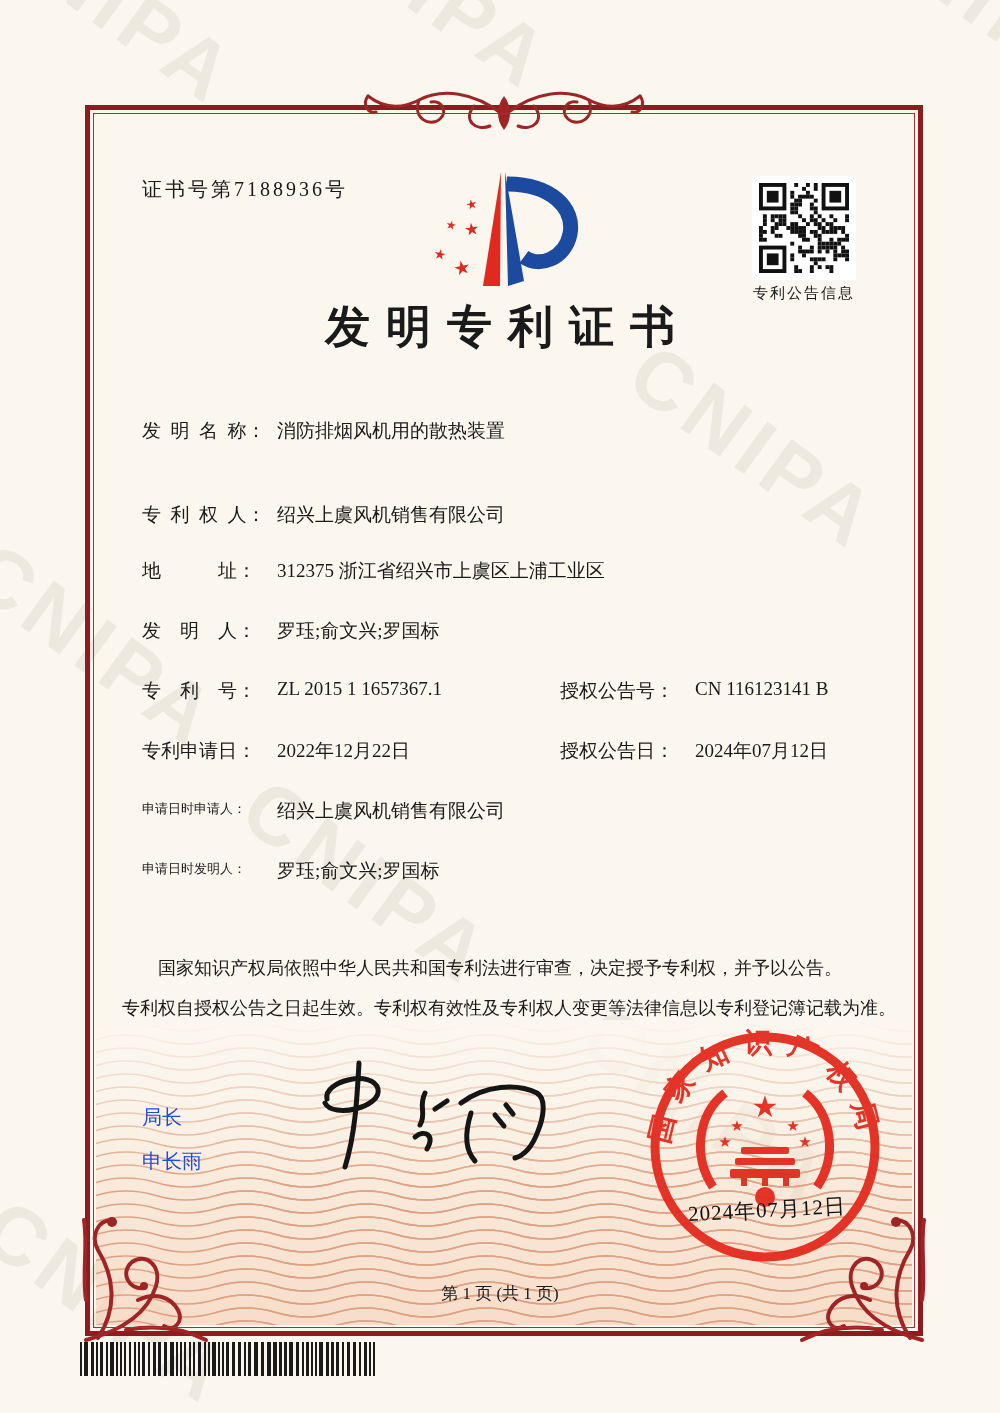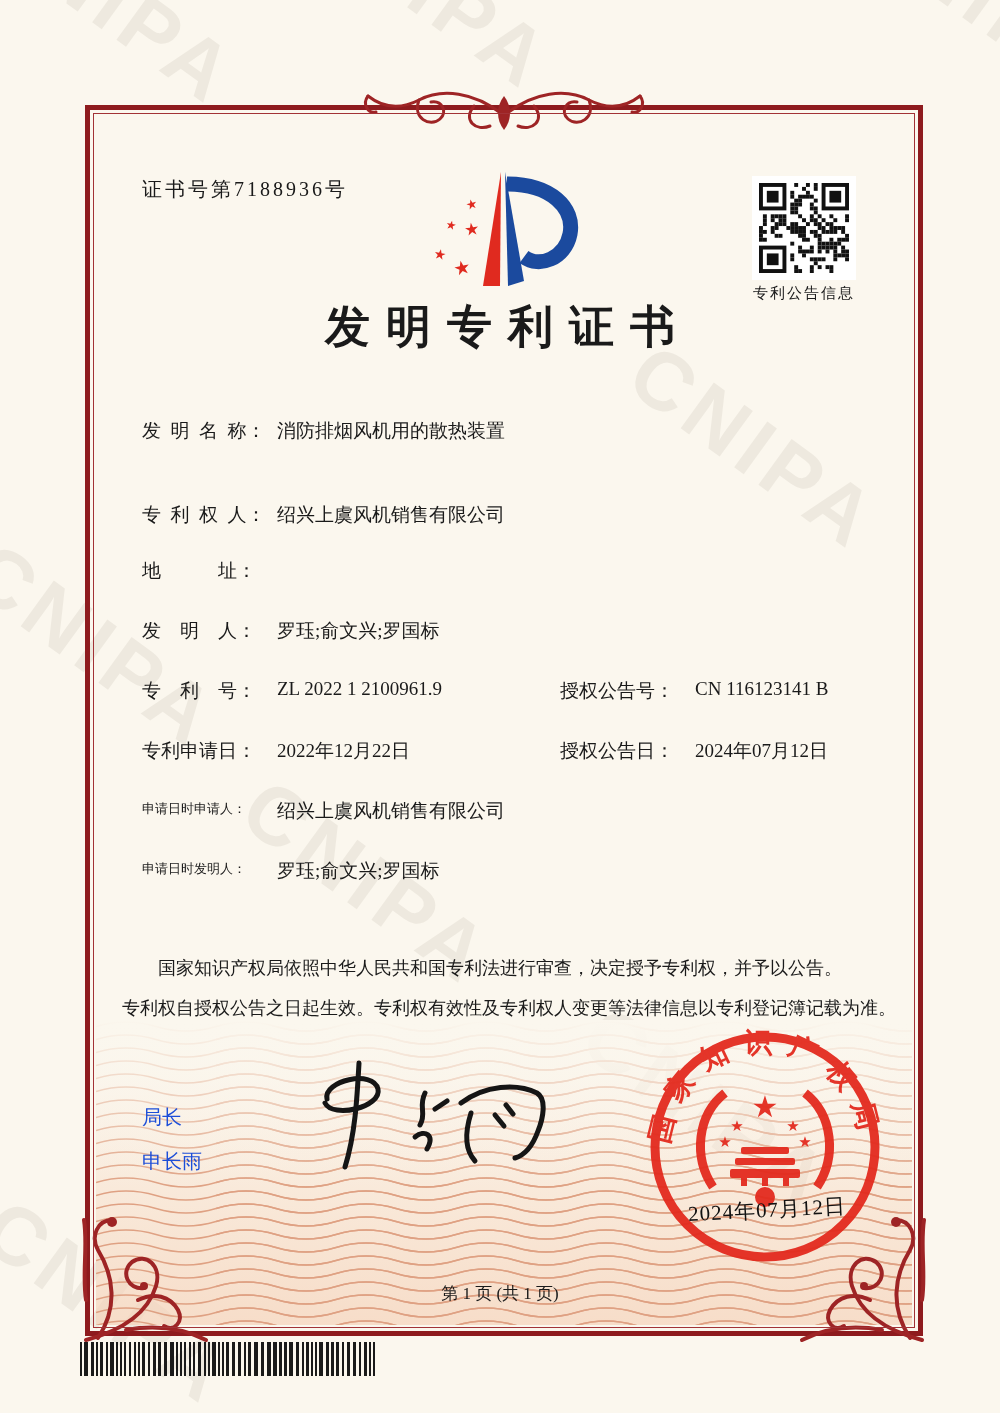--- a/index.html
+++ b/index.html
@@ -298,28 +298,29 @@
   <div class="row" style="top:418px;">
     <span class="lbl">发  明  名  称：</span>
     <span class="val">消防排烟风机用的散热装置</span>
   </div>
   <div class="row" style="top:502px;">
     <span class="lbl">专  利  权  人：</span>
     <span class="val">绍兴上虞风机销售有限公司</span>
   </div>
   <div class="row" style="top:558px;">
     <span class="lbl">地            址：</span>
+    <span class="val">312375 浙江省绍兴市上虞区上浦工业区</span>
   </div>
   <div class="row" style="top:618px;text-decoration:underline;">
     <span class="lbl">发    明    人：</span>
     <span class="val">罗珏;俞文兴;罗国标</span>
   </div>
   <div class="row" style="top:678px;">
     <span class="lbl">专    利    号：</span>
-    <span class="val">ZL 2022 1 2100961.9</span>
+    <span class="val">ZL 2015 1 1657367.1</span>
     <span class="lbl2">授权公告号：</span>
     <span class="val2">CN 116123141 B</span>
   </div>
   <div class="row" style="top:738px;">
     <span class="lbl">专利申请日：</span>
     <span class="val">2022年12月22日</span>
     <span class="lbl2">授权公告日：</span>
     <span class="val2">2024年07月12日</span>
   </div>
   <div class="row" style="top:798px;">

